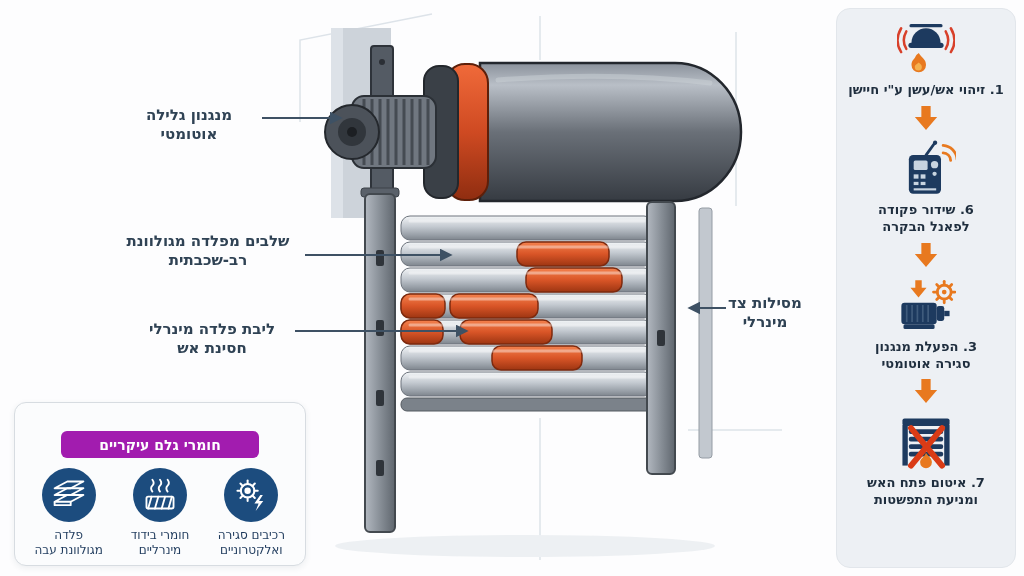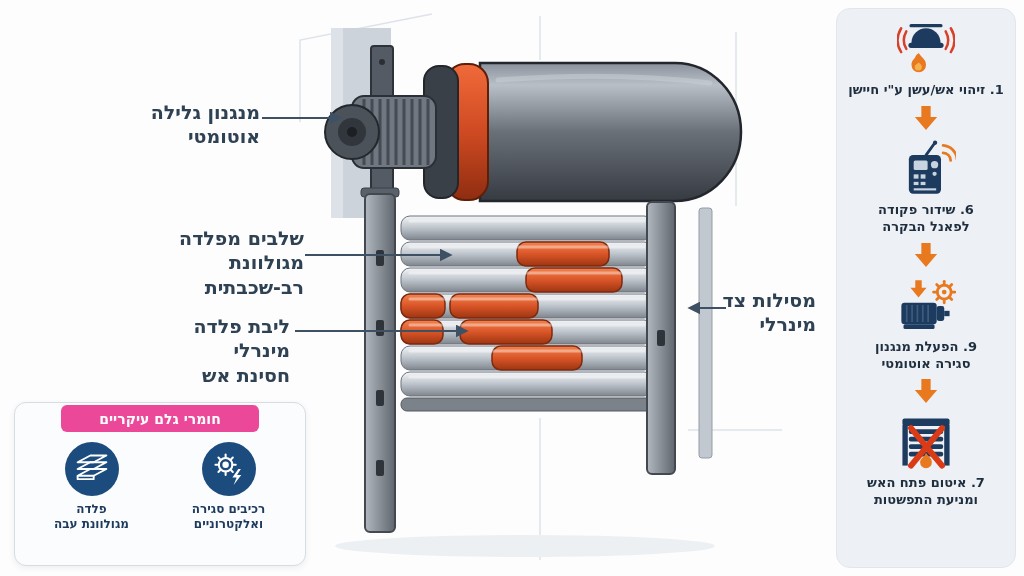--- a/index.html
+++ b/index.html
@@ -1,41 +1,41 @@
 <!DOCTYPE html>
 <html><head>
 <meta charset="utf-8">
 <style>
   html,body{margin:0;padding:0;background:#ffffff;}
   .stage{position:relative;width:1024px;height:576px;background:#fdfdfe;overflow:hidden;
          font-family:"DejaVu Sans", sans-serif;}
   
-  .callout{position:absolute;font-size:19px;font-weight:600;line-height:1.28;color:#2f4254;
-           direction:rtl;white-space:pre-line;}
+  .callout{position:absolute;font-size:15px;font-weight:600;line-height:1.28;color:#2f4254;
+           text-align:center;direction:rtl;white-space:pre-line;margin-top:6px;}
   
   .process-panel{position:absolute;left:836px;top:8px;width:180px;height:560px;
                  background:#edf0f4;border:1px solid #e2e6eb;border-radius:14px;
                  box-sizing:border-box;padding:12px 6px 8px 6px;
                  display:flex;flex-direction:column;align-items:center;}
   .step-icon{flex:0 0 auto;display:flex;justify-content:center;}
   .step-caption{font-size:13px;font-weight:600;color:#1f2e3e;text-align:center;direction:rtl;
                 white-space:pre-line;line-height:1.3;margin:3px 0 2px 0;}
   .flow-arrow{margin:4px 0;}
   
   .materials-panel{position:absolute;left:14px;top:402px;width:292px;height:164px;
                    background:#fbfcfd;border:1px solid #d7dce1;border-radius:12px;
                    box-shadow:0 2px 6px rgba(40,60,80,.08);box-sizing:border-box;}
-  .materials-header{width:198px;height:27px;margin:2px auto 10px auto;background:#ec4899;
+  .materials-header{width:198px;height:27px;margin:28px auto 10px auto;background:#a21caf;
                     color:#ffffff;font-size:14px;font-weight:700;border-radius:6px;
                     display:flex;align-items:center;justify-content:center;direction:rtl;}
   .materials-row{display:flex;justify-content:space-around;padding:0 8px;}
   .material-item{width:88px;display:flex;flex-direction:column;align-items:center;}
   .material-circle{width:54px;height:54px;border-radius:50%;background:#1c4c7e;
                    display:flex;align-items:center;justify-content:center;}
-  .material-label{margin-top:6px;font-size:12px;font-weight:700;color:#1e3a5c;text-align:center;
+  .material-label{margin-top:6px;font-size:12px;font-weight:400;color:#1e3a5c;text-align:center;
                   direction:rtl;white-space:pre-line;line-height:1.25;}
   .illustration{position:absolute;left:0;top:0;}
 </style>
 </head>
 <body>
 
 <div class="stage">
 
   <svg class="illustration" width="830" height="576" viewBox="0 0 830 576">
     <defs>
@@ -193,20 +193,38 @@
               <path d="M9,26 L24,18 L43,18 L28,26 Z"></path>
               <path d="M9,34 L24,26 L43,26 L28,34 Z"></path>
               <path d="M9,34 L9,38 L28,38 L28,34"></path>
             </g>
           </svg>
         </div>
         <div class="material-label">פלדה
 מגולוונת עבה</div>
       </div>
 
+      <div class="material-item">
+        <div class="material-circle">
+          <svg width="44" height="44" viewBox="0 0 52 52">
+            <g stroke="#ffffff" stroke-width="2.2" fill="none" stroke-linecap="round">
+              <rect x="10" y="28" width="32" height="14" rx="2"></rect>
+              <line x1="16" y1="28" x2="12" y2="42"></line>
+                <line x1="24" y1="28" x2="20" y2="42"></line>
+              <line x1="32" y1="28" x2="28" y2="42"></line>
+                <line x1="40" y1="28" x2="36" y2="42"></line>
+              <path d="M17,22 q-3,-4 0,-7 q3,-3 0,-7"></path>
+              <path d="M26,22 q-3,-4 0,-7 q3,-3 0,-7"></path>
+              <path d="M35,22 q-3,-4 0,-7 q3,-3 0,-7"></path>
+            </g>
+          </svg>
+        </div>
+        <div class="material-label">חומרי בידוד
+מינרליים</div>
+      </div>
 
       <div class="material-item">
         <div class="material-circle">
           <svg width="44" height="44" viewBox="0 0 52 52">
             <g stroke="#ffffff" stroke-width="2.4" fill="none">
               <circle cx="22" cy="21" r="8"></circle>
               <g stroke-linecap="round">
                 <line x1="22" y1="9" x2="22" y2="13"></line>
                   <line x1="22" y1="29" x2="22" y2="33"></line>
                 <line x1="10" y1="21" x2="14" y2="21"></line>
@@ -302,21 +320,21 @@
             <line x1="15" y1="27" x2="15" y2="43"></line>
           <line x1="20" y1="27" x2="20" y2="43"></line>
             <line x1="25" y1="27" x2="25" y2="43"></line>
           <line x1="30" y1="27" x2="30" y2="43"></line>
         </g>
         <rect x="38" y="28" width="7" height="14" rx="2" fill="#1d3a5f"></rect>
         <rect x="45" y="32.5" width="5" height="5" fill="#1d3a5f"></rect>
         <rect x="7" y="45" width="29" height="4.5" rx="1.5" fill="#1d3a5f"></rect>
       </svg>
     </div>
-    <div class="step-caption">9. הפעלת מנגנון
+    <div class="step-caption">3. הפעלת מנגנון
 סגירה אוטומטי</div>
 
     <div class="flow-arrow">
       <svg width="26" height="26" viewBox="0 0 28 28">
           <path d="M9,1 h10 v12 h7 l-12,14 -12,-14 h7 z" fill="#e8791f"></path>
         </svg>
     </div>
 
     <div class="step-icon">
       <svg width="60" height="60" viewBox="0 0 56 56">

